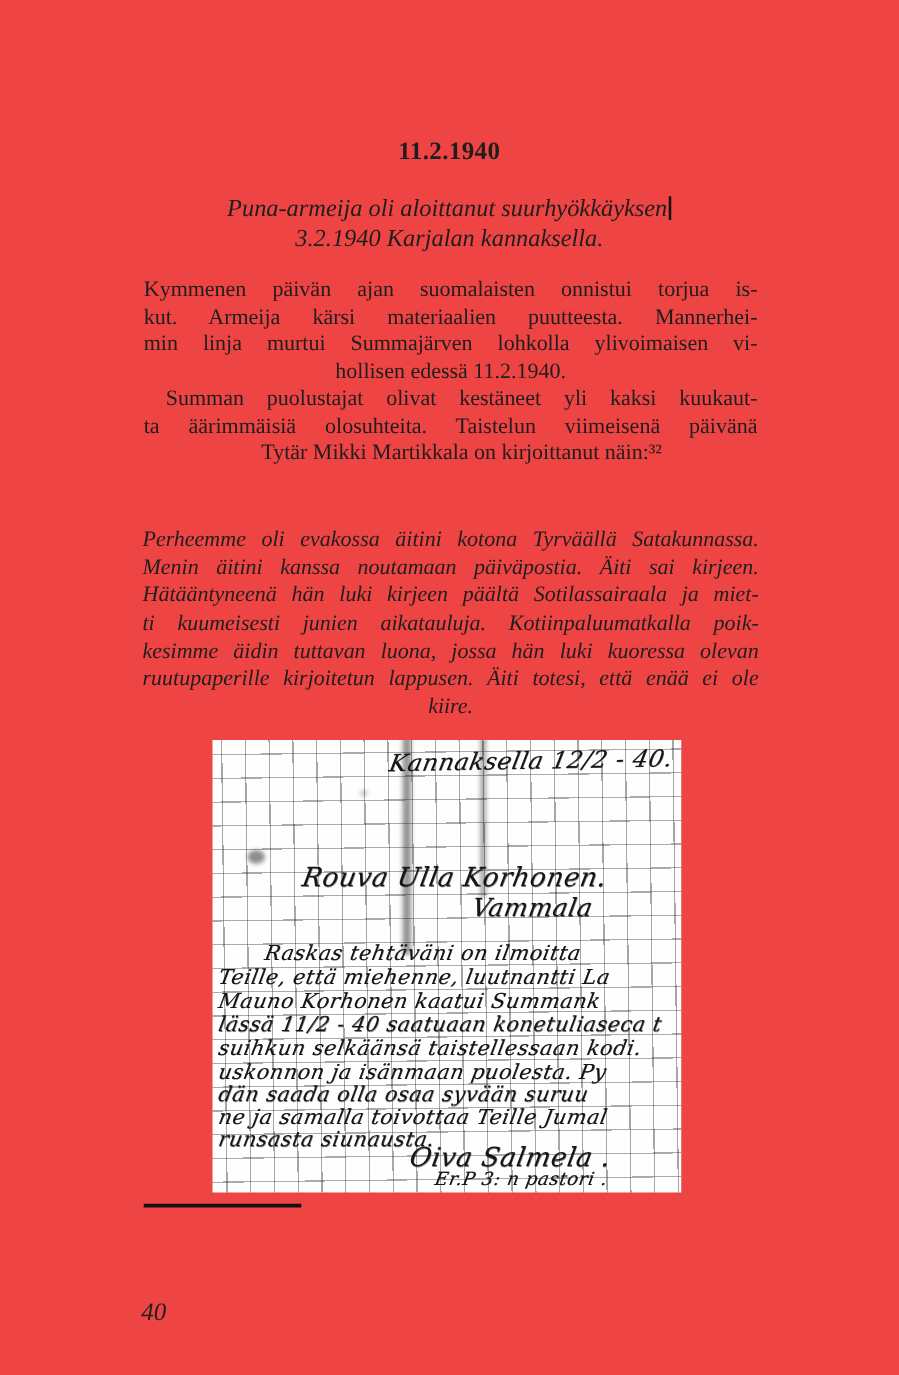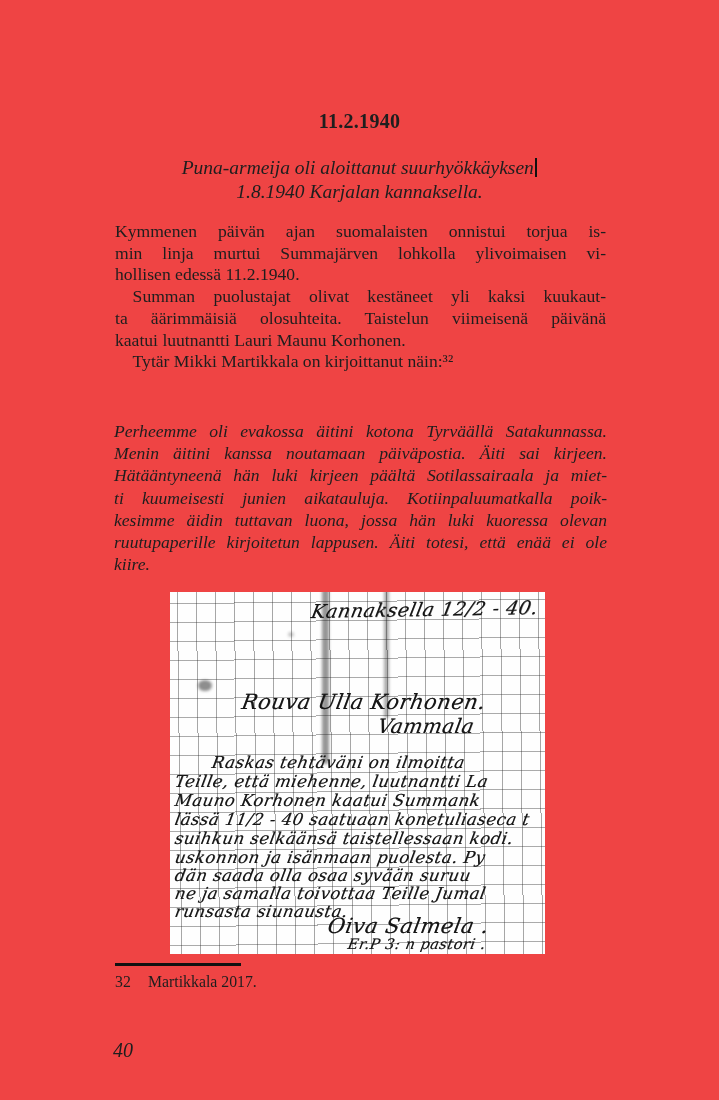--- a/index.html
+++ b/index.html
@@ -21,21 +21,21 @@
     vertical-align:-3px; margin-left:1px;
   }
   .body-text {
     position:absolute; top:221px; left:115px; width:491px;
     font-size:17.6px; line-height:21.7px;
   }
   .quote-block {
     position:absolute; top:420px; left:114px; width:493px;
     font-style:italic; font-size:17.6px; line-height:22.2px;font-family:Liberation Serif, serif;
   }
-  .tline { text-align:left; }
+  .tline { text-align:center; }
   .tline.just { text-align:justify; text-align-last:justify; }
   
   .letter {
     position:absolute; left:170px; top:592px; width:375px; height:362px;
     overflow:hidden; background:#fefefe;
   }
   .letter .grid {
     position:absolute; left:-10px; top:-10px; right:-10px; bottom:-10px;
     background-image:
       repeating-linear-gradient(to right,  rgba(45,45,45,.42) 0 1px, transparent 1px 19px),
@@ -70,33 +70,33 @@
 </style>
 </head>
 <body>
 
 <div class="page">
 
   <div class="heading">11.2.1940</div>
 
   <div class="subtitle">
     <div><span>Puna-armeija oli aloittanut suurhyökkäyksen</span><span class="cursor-bar"></span></div>
-    <div>1.8.1940 Karjalan kannaksella.</div>
+    <div>3.2.1940 Karjalan kannaksella.</div>
   </div>
 
   <div class="body-text">
     <div>
         <div class="tline just">Kymmenen päivän ajan suomalaisten onnistui torjua is-</div>
+        <div class="tline just">kut. Armeija kärsi materiaalien puutteesta. Mannerhei-</div>
         <div class="tline just">min linja murtui Summajärven lohkolla ylivoimaisen vi-</div>
         <div class="tline">hollisen edessä 11.2.1940.</div>
       </div>
     <div>
         <div class="tline just"> Summan puolustajat olivat kestäneet yli kaksi kuukaut-</div>
         <div class="tline just">ta äärimmäisiä olosuhteita. Taistelun viimeisenä päivänä</div>
-        <div class="tline">kaatui luutnantti Lauri Maunu Korhonen.</div>
       </div>
     <div>
         <div class="tline"> Tytär Mikki Martikkala on kirjoittanut näin:³²</div>
       </div>
   </div>
 
   <div class="quote-block">
       <div class="tline just">Perheemme oli evakossa äitini kotona Tyrväällä Satakunnassa.</div>
       <div class="tline just">Menin äitini kanssa noutamaan päiväpostia. Äiti sai kirjeen.</div>
       <div class="tline just">Hätääntyneenä hän luki kirjeen päältä Sotilassairaala ja miet-</div>
@@ -126,19 +126,16 @@
     <span class="hw" style="left:5px;  top:256px; font-size:16.5px;">uskonnon ja isänmaan puolesta. Py</span>
     <span class="hw" style="left:5px;  top:274px; font-size:16.5px;">dän saada olla osaa syvään suruu</span>
     <span class="hw" style="left:5px;  top:292px; font-size:16.5px;">ne ja samalla toivottaa Teille Jumal</span>
     <span class="hw" style="left:5px;  top:310px; font-size:16.5px;">runsasta siunausta.</span>
 
     <span class="hw" style="left:158px; top:322px; font-size:21px;">Oiva Salmela .</span>
     <span class="hw" style="left:178px; top:344px; font-size:14.5px;">Er.P 3: n pastori .</span>
   </div>
 
   <div class="footnote-rule"></div>
-  <div class="footnote">
-    <span class="fn-num">32</span><span>Martikkala 2017.</span>
-  </div>
 
   <div class="page-number">40</div>
 
 </div>
 
 </body></html>

